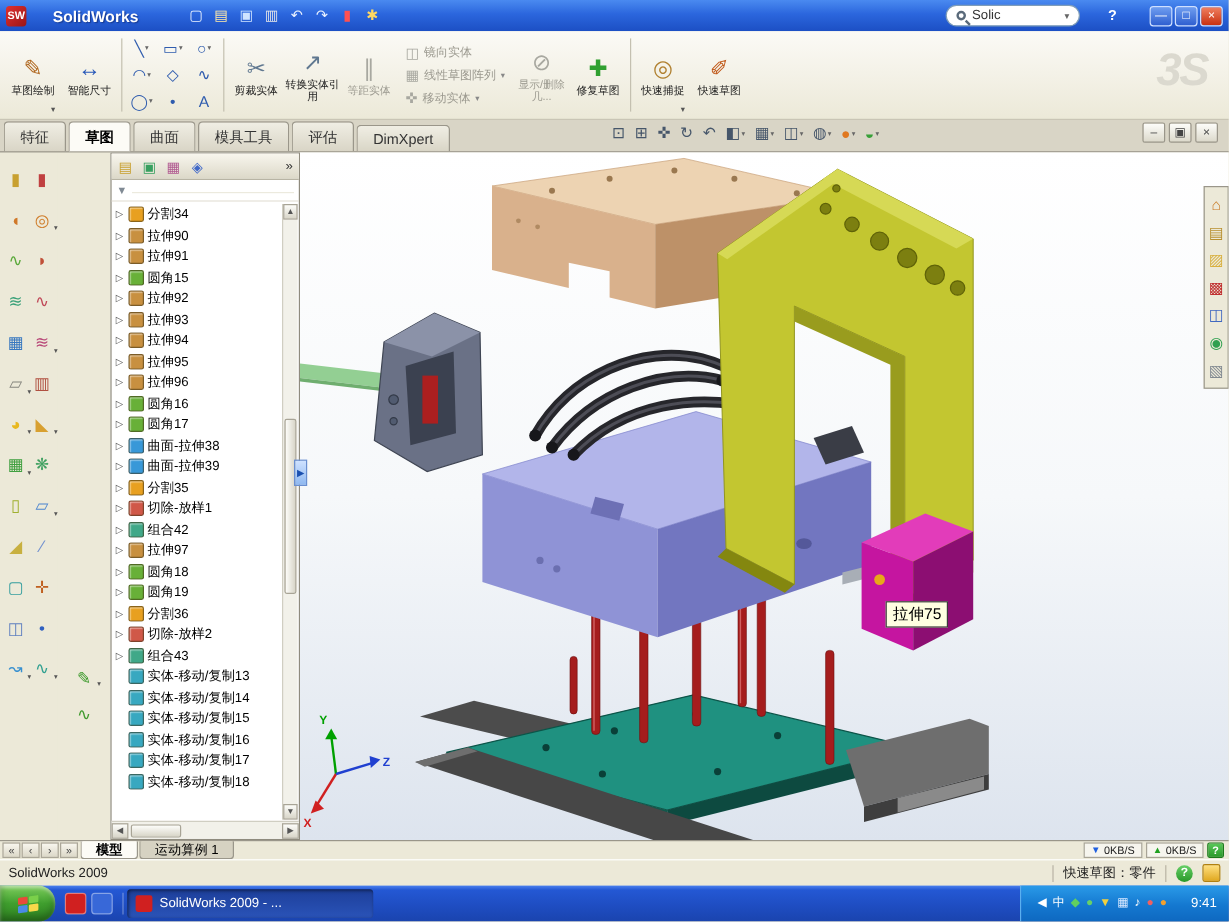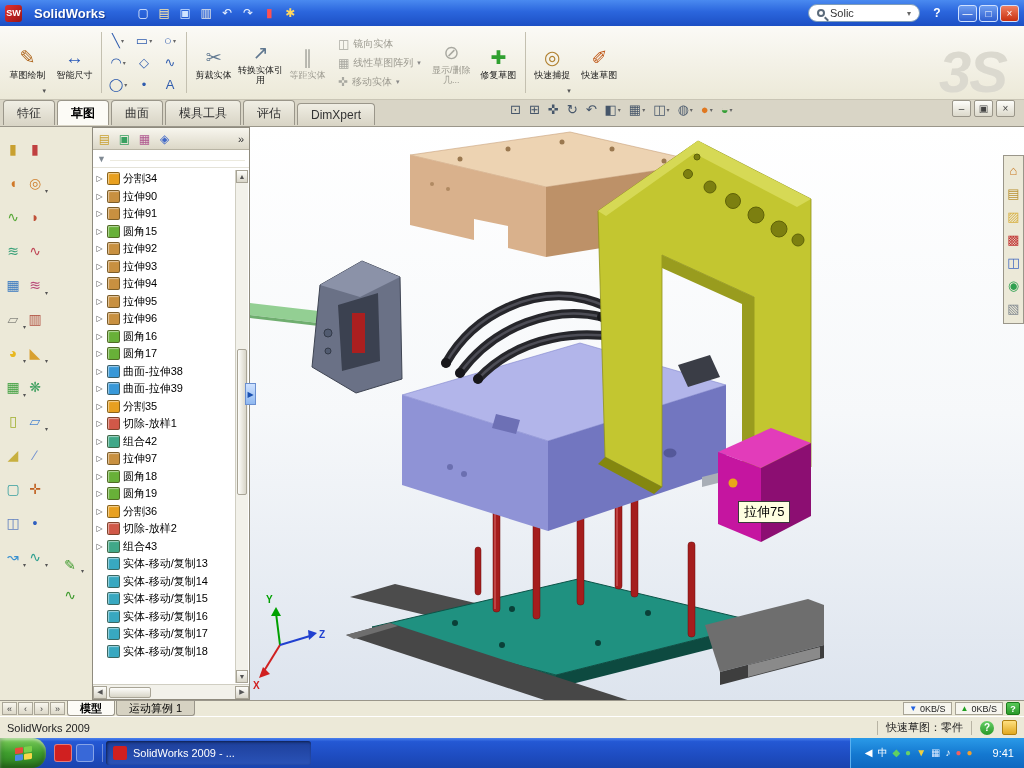--- a/index.html
+++ b/index.html
@@ -1,20 +1,20 @@
 <!DOCTYPE html>
 <html><head>
 <meta charset="utf-8">
 <style>
 *{box-sizing:border-box;margin:0;padding:0;user-select:none}
 html,body{width:1024px;height:768px;overflow:hidden}
 body{font-family:"Liberation Sans","DejaVu Sans",sans-serif;font-size:12px;background:#ece9d8;position:relative}
 
 
-.titlebar{height:26px;display:flex;align-items:center;gap:8px;padding:0 5px;
+.titlebar{height:26px;display:flex;align-items:center;gap:18px;padding:0 5px;
   background:linear-gradient(180deg,#4a8af0 0%,#2b66dd 45%,#1c4fc4 100%);color:#fff}
 .appicon{width:17px;height:17px;background:linear-gradient(135deg,#e03030,#9a1515);border-radius:3px;
   color:#fff;font-weight:bold;font-size:9px;display:flex;align-items:center;justify-content:center;flex:none}
 .apptitle{font-weight:bold;font-size:13px;margin:0 10px 0 4px;text-shadow:1px 1px 1px #17398f}
 .menu-item{padding:3px 7px;font-size:12px;white-space:nowrap}
 #tb-icons{display:flex;gap:1px;margin-left:10px}
 .tb-icon{width:20px;height:20px;display:flex;align-items:center;justify-content:center;font-size:12px}
 .searchbox{margin-left:auto;display:flex;align-items:center;gap:5px;background:#fff;border:1px solid #7f9db9;
   border-radius:10px;height:18px;padding:0 8px;color:#333;width:112px;font-size:11px}
 .mag{width:8px;height:8px;border:2px solid #5a6a7a;border-radius:50%;position:relative;flex:none}
@@ -38,25 +38,25 @@
 .vsep{width:1px;background:#c4c0b0;margin:3px 3px}
 .sgrid{display:grid;grid-template-columns:repeat(3,26px);grid-auto-rows:22px;align-content:center}
 .gcell{display:flex;align-items:center;justify-content:center;gap:1px;color:#2f5cae;font-size:13px}
 .gcaret{font-size:6px;color:#666}
 .stack{display:flex;flex-direction:column;justify-content:center;gap:3px;padding:0 4px}
 .stackbtn{display:flex;align-items:center;gap:4px;font-size:10px;color:#1a1a1a;height:16px;padding:0 3px;white-space:nowrap}
 .stackbtn.dis{color:#9c9a90}
 .sicon{font-size:12px;color:#607890}
 .stackbtn.dis .sicon{color:#a8a8a0}
 .skcaret{font-size:7px;color:#888}
-.watermark{position:absolute;right:18px;top:12px;font-size:58px;font-style:italic;font-weight:bold;
+.watermark{position:absolute;right:18px;top:12px;font-size:38px;font-style:italic;font-weight:bold;
   color:#dbd9cf;letter-spacing:-2px}
 
 
-.tabband{height:27px;display:flex;align-items:flex-start;background:#d9d5c6;border-bottom:1px solid #9a968a;padding:0 3px;position:relative}
+.tabband{height:27px;display:flex;align-items:center;background:#d9d5c6;border-bottom:1px solid #9a968a;padding:0 3px;position:relative}
 .tab{padding:4px 13px 3px;font-size:12px;color:#333;background:linear-gradient(#f0eee4,#d9d5c6);
   border:1px solid #9a968a;border-bottom:none;border-radius:4px 4px 0 0;margin-right:2px;white-space:nowrap}
 .tab.active{background:#fcfbf6;font-weight:bold;color:#000}
 .vtbar{display:flex;align-items:center;gap:2px;margin-left:130px;margin-bottom:4px}
 .vicon{display:flex;align-items:center;height:19px;padding:0 3px;font-size:13px}
 .vcaret{font-size:6px;color:#666;margin-left:1px}
 #doc-buttons{margin-left:auto;display:flex;gap:3px;margin-bottom:5px;margin-right:6px}
 .docbtn{width:19px;height:17px;display:flex;align-items:center;justify-content:center;font-size:10px;color:#444;
   background:linear-gradient(#fdfdfa,#dcd9cb);border:1px solid #9a968a;border-radius:2px}
 

